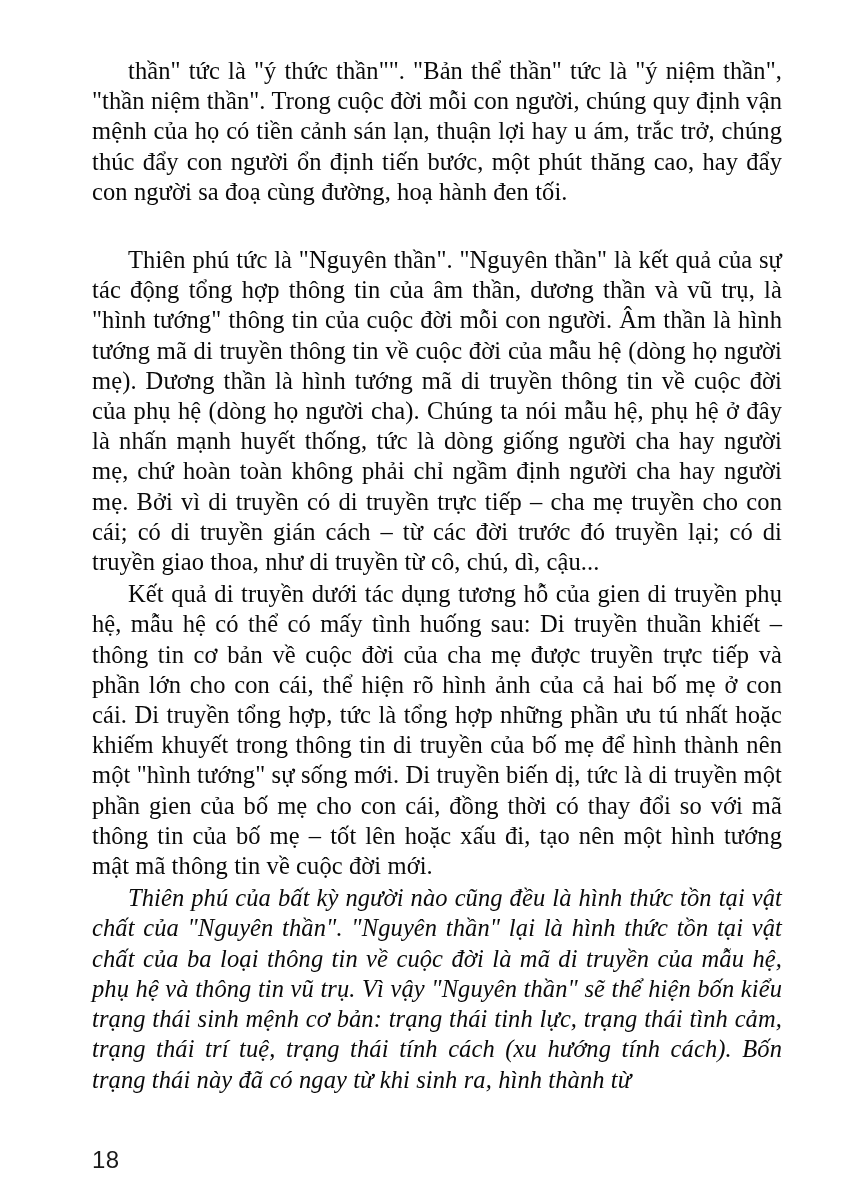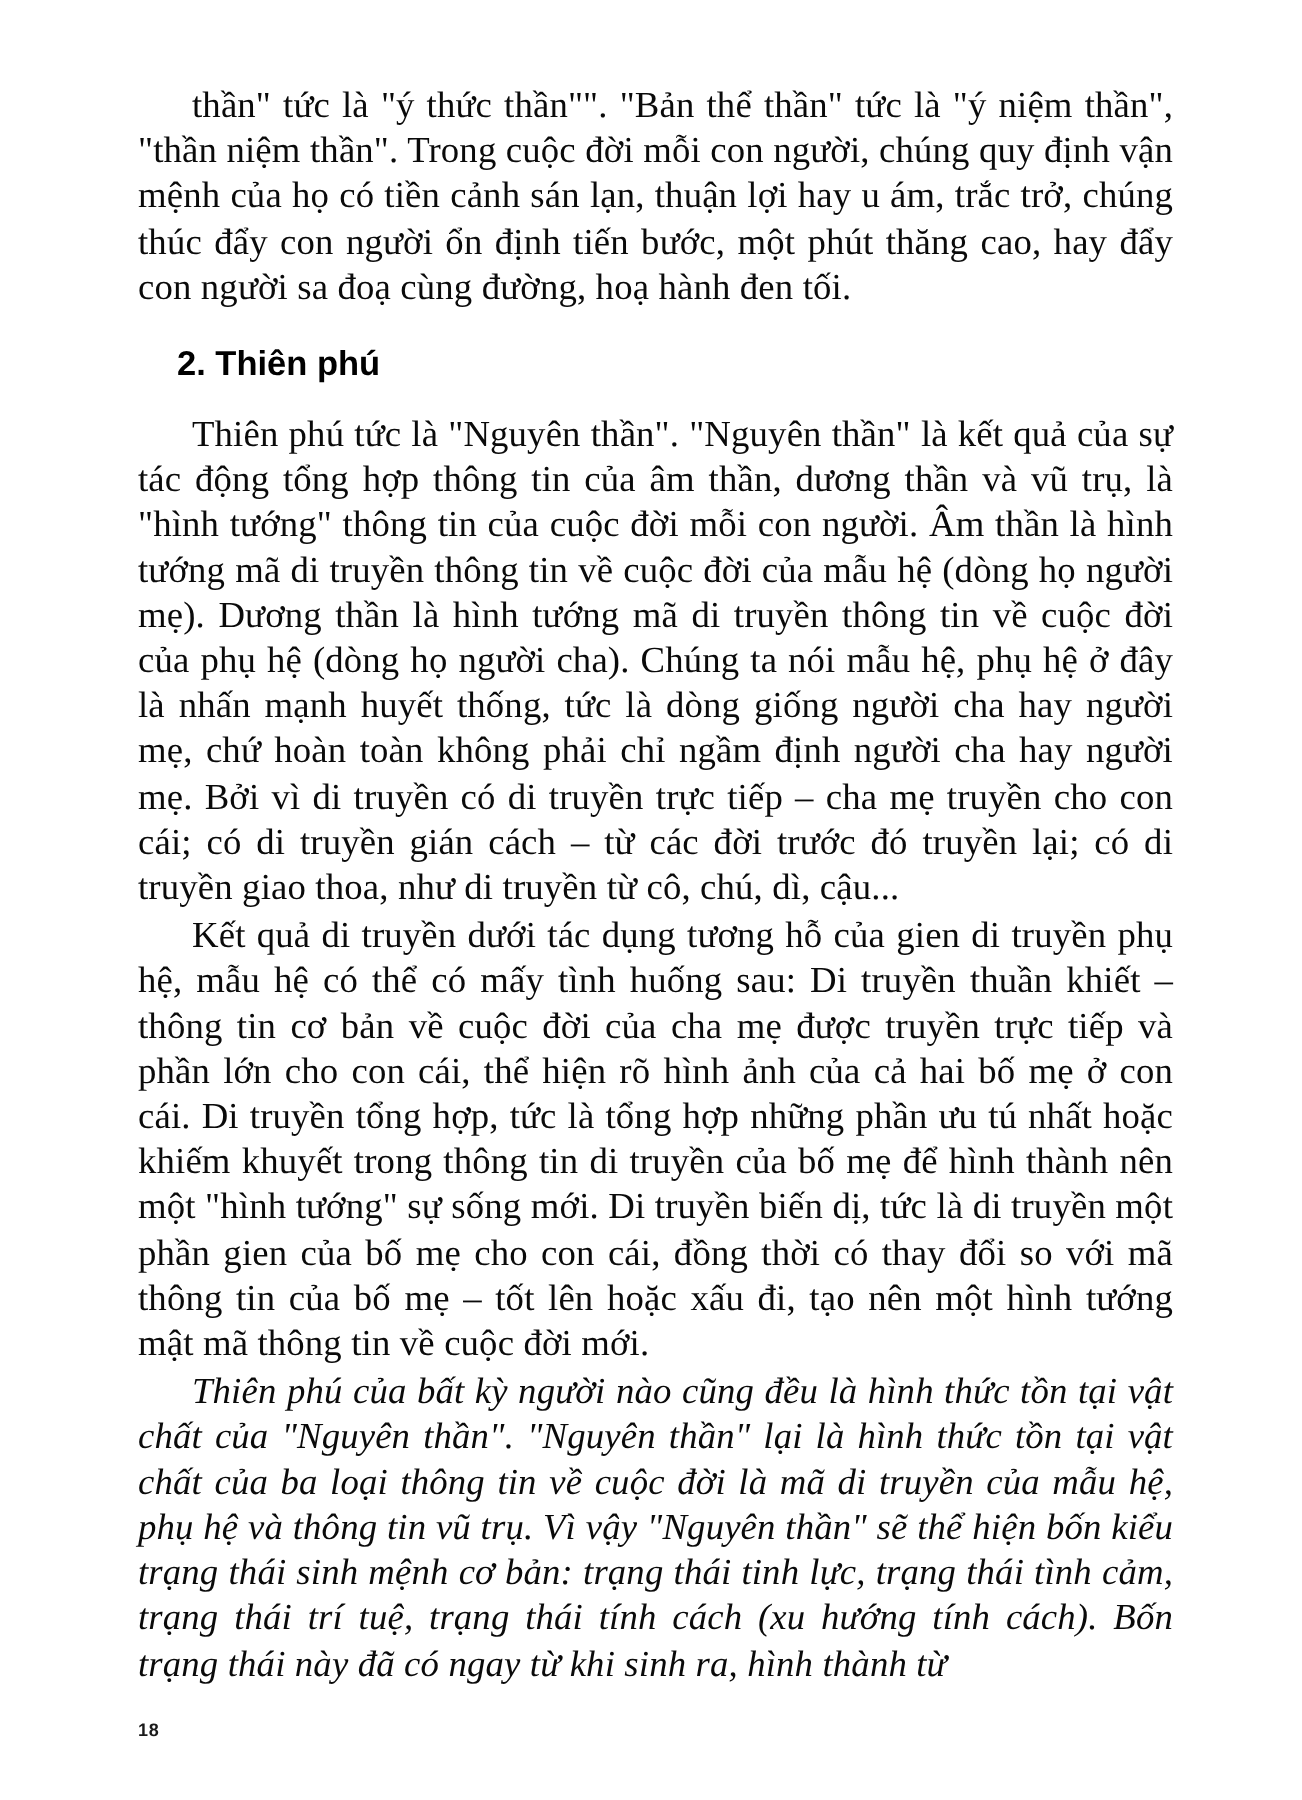--- a/index.html
+++ b/index.html
@@ -57,38 +57,37 @@
   }
 
   .heading-space-top { height: 20px; }
   .heading-space-bottom { height: 18px; }
 
   .page-number {
     position: absolute;
     left: 92px;
     top: 1146px;
     font-family: "Liberation Sans", "DejaVu Sans", sans-serif;
-    font-size: 12px;
-    font-weight: bold;
+    font-size: 24px;
+    font-weight: normal;
     color: #1a1a1a;
     letter-spacing: 0.5px;
   }
 </style>
 </head>
 <body>
 
 <div class="page">
 
   <div class="text-block">
 
     <p class="body-par">thần" tức là "ý thức thần"". "Bản thể thần" tức là "ý niệm thần", "thần niệm thần". Trong cuộc đời mỗi con người, chúng quy định vận mệnh của họ có tiền cảnh sán lạn, thuận lợi hay u ám, trắc trở, chúng thúc đẩy con người ổn định tiến bước, một phút thăng cao, hay đẩy con người sa đoạ cùng đường, hoạ hành đen tối.</p>
 
     <div class="heading-space-top"></div>
 
-    <h2 class="section-heading">2. Thiên phú</h2>
 
     <div class="heading-space-bottom"></div>
 
     <p class="body-par">Thiên phú tức là "Nguyên thần". "Nguyên thần" là kết quả của sự tác động tổng hợp thông tin của âm thần, dương thần và vũ trụ, là "hình tướng" thông tin của cuộc đời mỗi con người. Âm thần là hình tướng mã di truyền thông tin về cuộc đời của mẫu hệ (dòng họ người mẹ). Dương thần là hình tướng mã di truyền thông tin về cuộc đời của phụ hệ (dòng họ người cha). Chúng ta nói mẫu hệ, phụ hệ ở đây là nhấn mạnh huyết thống, tức là dòng giống người cha hay người mẹ, chứ hoàn toàn không phải chỉ ngầm định người cha hay người mẹ. Bởi vì di truyền có di truyền trực tiếp – cha mẹ truyền cho con cái; có di truyền gián cách – từ các đời trước đó truyền lại; có di truyền giao thoa, như di truyền từ cô, chú, dì, cậu...</p>
 
     <div class="par-gap"></div>
 
     <p class="body-par">Kết quả di truyền dưới tác dụng tương hỗ của gien di truyền phụ hệ, mẫu hệ có thể có mấy tình huống sau: Di truyền thuần khiết – thông tin cơ bản về cuộc đời của cha mẹ được truyền trực tiếp và phần lớn cho con cái, thể hiện rõ hình ảnh của cả hai bố mẹ ở con cái. Di truyền tổng hợp, tức là tổng hợp những phần ưu tú nhất hoặc khiếm khuyết trong thông tin di truyền của bố mẹ để hình thành nên một "hình tướng" sự sống mới. Di truyền biến dị, tức là di truyền một phần gien của bố mẹ cho con cái, đồng thời có thay đổi so với mã thông tin của bố mẹ – tốt lên hoặc xấu đi, tạo nên một hình tướng mật mã thông tin về cuộc đời mới.</p>
 
     <div class="par-gap"></div>

